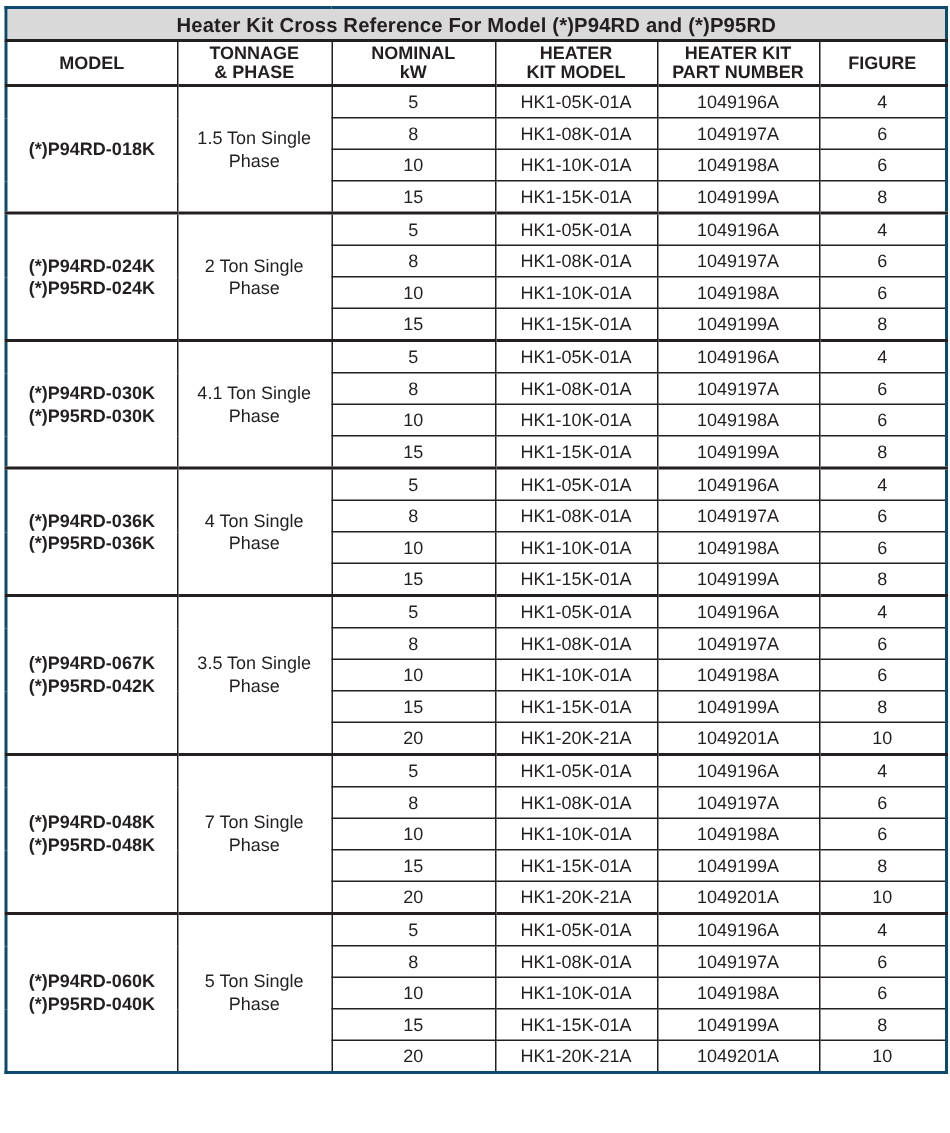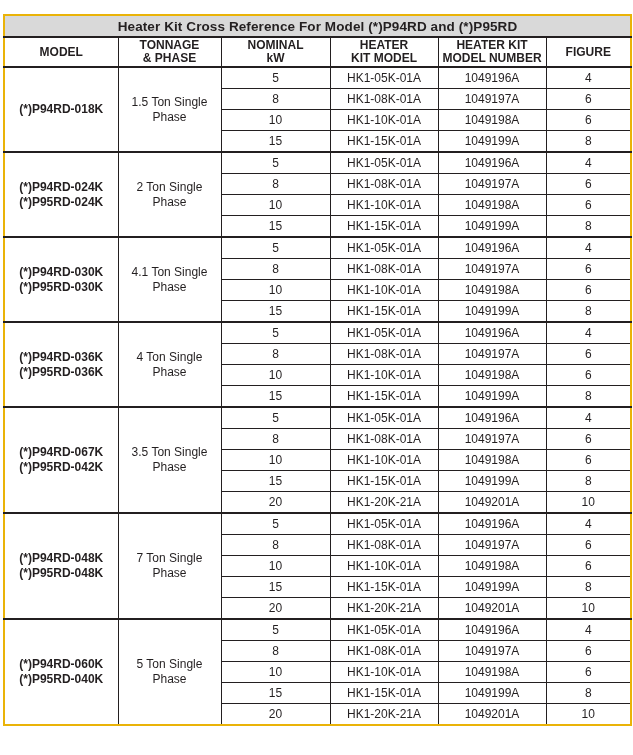--- a/index.html
+++ b/index.html
@@ -13,25 +13,25 @@
   }
   .page {
     position: relative;
     width: 633px;
     height: 755px;
     overflow: hidden;
   }
   table.xref {
     position: absolute;
     left: 3px;
-    top: 14px;
+    top: 4px;
     width: 627px;
     border-collapse: collapse;
     table-layout: fixed;
-    border: 2px solid #eab308;
+    border: 2px solid #0c4a6e;
     padding-left: 16px;
   }
   table.xref th, table.xref td {
     border: 1px solid #231f20;
     text-align: center;
     vertical-align: middle;
     padding: 0 2px;
     overflow: hidden;
   }
   tr.title-row th {
@@ -100,21 +100,21 @@
       </tr>
       <tr class="colhead-row">
         <th>MODEL</th>
         <th>TONNAGE
 &amp; PHASE</th>
         <th>NOMINAL
 kW</th>
         <th>HEATER
 KIT MODEL</th>
         <th>HEATER KIT
-MODEL NUMBER</th>
+PART NUMBER</th>
         <th>FIGURE</th>
       </tr>
     </thead>
     <tbody id="table-body">
         <tr class="group-start">
           <td class="cell model-cell" rowspan="4">(*)P94RD-018K</td>
           <td class="cell tonnage-cell" rowspan="4">1.5 Ton Single
 Phase</td>
           <td class="cell">5</td>
           <td class="cell">HK1-05K-01A</td>

